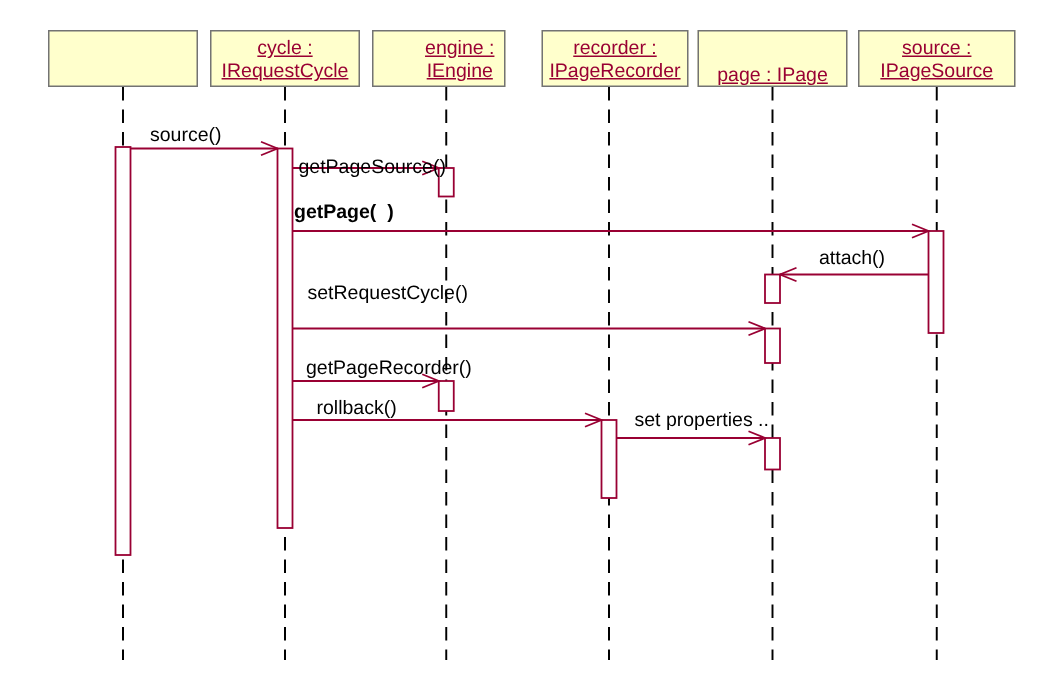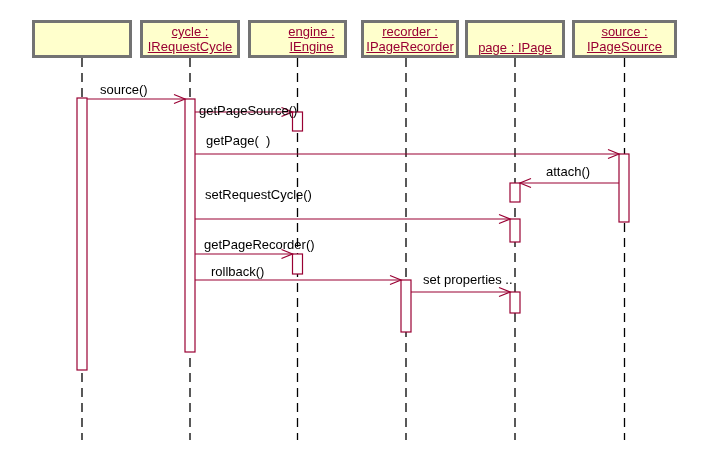--- a/index.html
+++ b/index.html
@@ -19,21 +19,21 @@
     position: absolute;
     left: 0;
     top: 0;
   }
   .obj {
     position: absolute;
     top: 20px;
     height: 38px;
     box-sizing: border-box;
     background: #FFFFCC;
-    border: 3px solid #737373;
+    border: 1px solid #737373;
     display: flex;
     flex-direction: column;
     align-items: center;
     justify-content: center;
     z-index: 2;
   }
   .obj span {
     display: block;
     font-size: 13px;
     line-height: 15px;
@@ -107,39 +107,39 @@
   </svg>
 
   <div class="obj" style="left:32px; width:100px;">
     <span></span>
     <span></span>
   </div>
   <div class="obj" style="left:140px; width:100px;">
     <span>cycle :</span>
     <span>IRequestCycle</span>
   </div>
-  <div class="obj" style="left:248px; width:99px;padding-left:28px;">
+  <div class="obj" style="left:248px; width:89px;padding-left:28px;">
     <span>engine :</span>
     <span>IEngine</span>
   </div>
   <div class="obj" style="left:361px; width:98px;">
     <span>recorder :</span>
     <span>IPageRecorder</span>
   </div>
   <div class="obj" style="left:465px; width:100px;justify-content:flex-end;">
     <span>page : IPage</span>
     <span></span>
   </div>
   <div class="obj" style="left:572px; width:105px;align-items:center;">
     <span>source :</span>
     <span>IPageSource</span>
   </div>
 
   <div class="msg-label" style="left:100px; top:83px;">source()</div>
   <div class="msg-label" style="left:199px; top:104px;">getPageSource()</div>
-  <div class="msg-label" style="left:206px; top:134px;">getPage(  )</div>
+  <div class="msg-label" style="left:196px; top:134px;font-weight:bold;">getPage(  )</div>
   <div class="msg-label" style="left:546px; top:165px;">attach()</div>
   <div class="msg-label" style="left:205px; top:188px;">setRequestCycle()</div>
   <div class="msg-label" style="left:204px; top:238px;">getPageRecorder()</div>
   <div class="msg-label" style="left:211px; top:265px;">rollback()</div>
   <div class="msg-label" style="left:423px; top:273px;">set properties ..</div>
 
 </div>
 
 </body></html>

